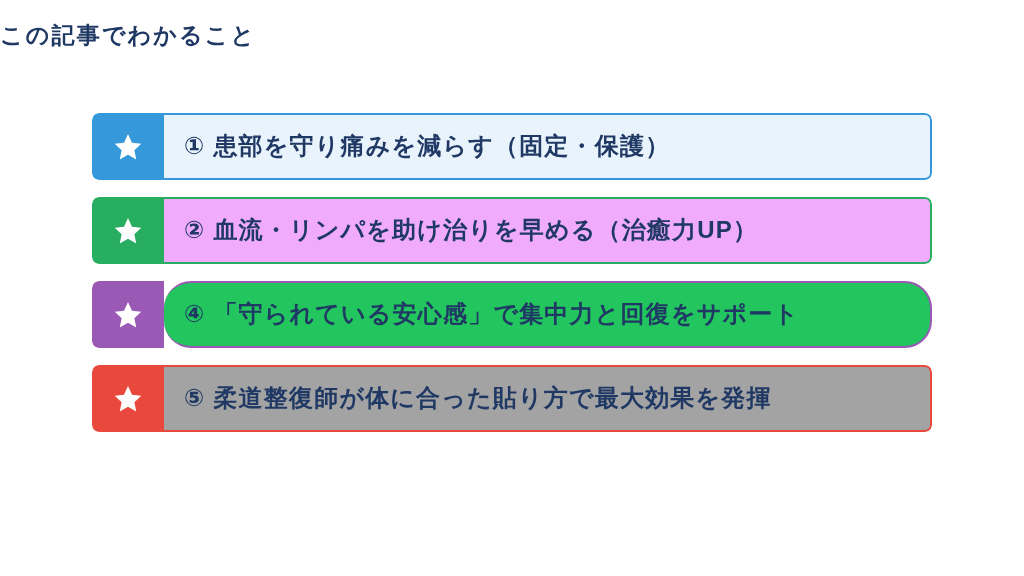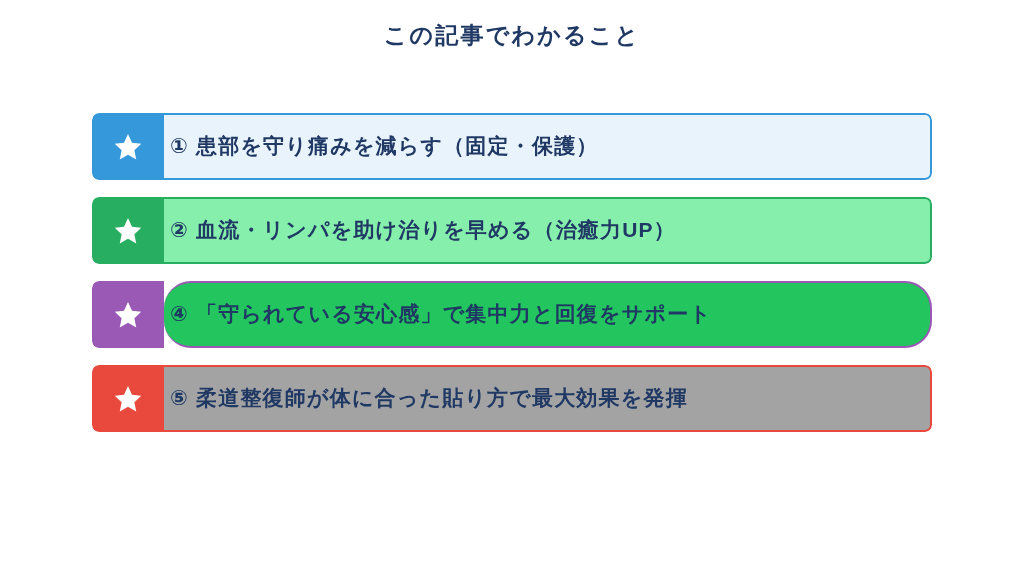--- a/index.html
+++ b/index.html
@@ -22,21 +22,20 @@
     position: relative;
     background: #ffffff;
     box-sizing: border-box;
   }
 
   .page-title {
     position: absolute;
     top: 22px;
     left: 0;
     width: 1024px;
-    text-align: center;
     font-size: 23px;
     font-weight: bold;
     color: #1f3864;
     letter-spacing: 2.2px;
     line-height: 1.2;
     white-space: nowrap;
   }
 
   .list {
     position: absolute;
@@ -82,26 +81,26 @@
     border-top: 2px solid transparent;
     border-right: 2px solid transparent;
     border-bottom: 2px solid transparent;
     border-top-right-radius: 7px;
     border-bottom-right-radius: 7px;
     box-sizing: border-box;
     padding-left: 0;
   }
 
   .row-text {
-    font-size: 21px;
+    font-size: 24px;
     font-weight: bold;
     color: #1f3864;
     letter-spacing: 1.2px;
     line-height: 1.35;
-    padding-left: 6px;
+    padding-left: 20px;
     white-space: nowrap;
   }
 </style>
 </head>
 <body style="background: rgb(255, 255, 255);">
 
 <div class="page">
 
   <div class="page-title" style="color: rgb(31, 56, 100);">この記事でわかること</div>
 
@@ -117,21 +116,21 @@
         <span class="row-text">① 患部を守り痛みを減らす（固定・保護）</span>
       </div>
     </div>
 
     <div class="row">
       <div class="star-block" style="background: rgb(39, 174, 96);">
         <svg class="star-glyph" viewBox="0 0 24 24" aria-hidden="true">
           <polygon points="12,1.6 15.2,8.6 22.6,9.4 17.1,14.5 18.6,22 12,18.2 5.4,22 6.9,14.5 1.4,9.4 8.8,8.6" fill="#ffffff"></polygon>
         </svg>
       </div>
-      <div class="row-body" style="background: #86efac; border-color: rgb(39, 174, 96);">
+      <div class="row-body" style="background: #f0abfc; border-color: rgb(39, 174, 96);">
         <span class="row-text">② 血流・リンパを助け治りを早める（治癒力UP）</span>
       </div>
     </div>
 
 
     <div class="row">
       <div class="star-block" style="background: rgb(155, 89, 182);">
         <svg class="star-glyph" viewBox="0 0 24 24" aria-hidden="true">
           <polygon points="12,1.6 15.2,8.6 22.6,9.4 17.1,14.5 18.6,22 12,18.2 5.4,22 6.9,14.5 1.4,9.4 8.8,8.6" fill="#ffffff"></polygon>
         </svg>

